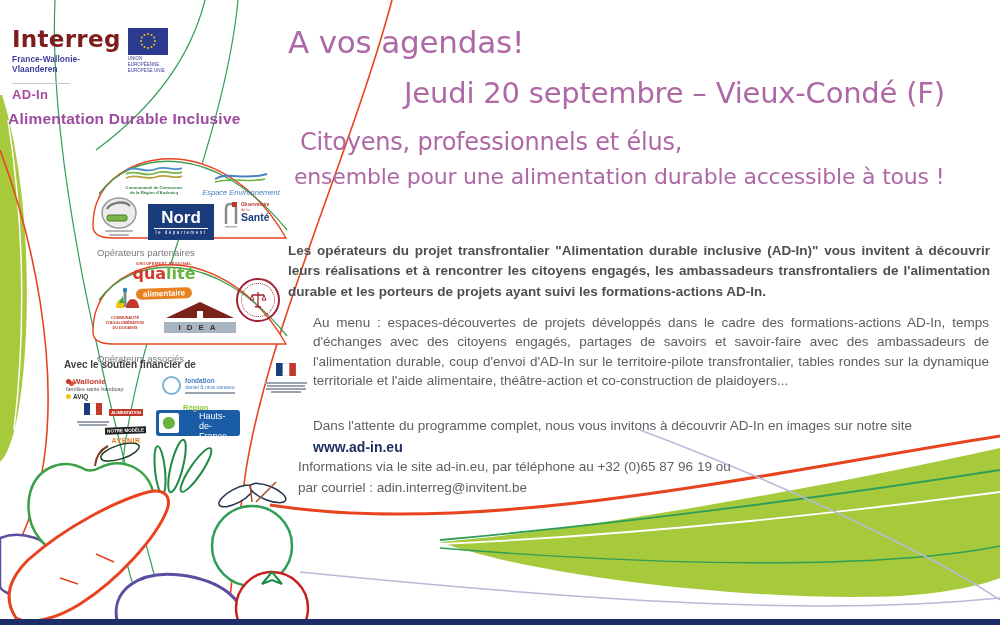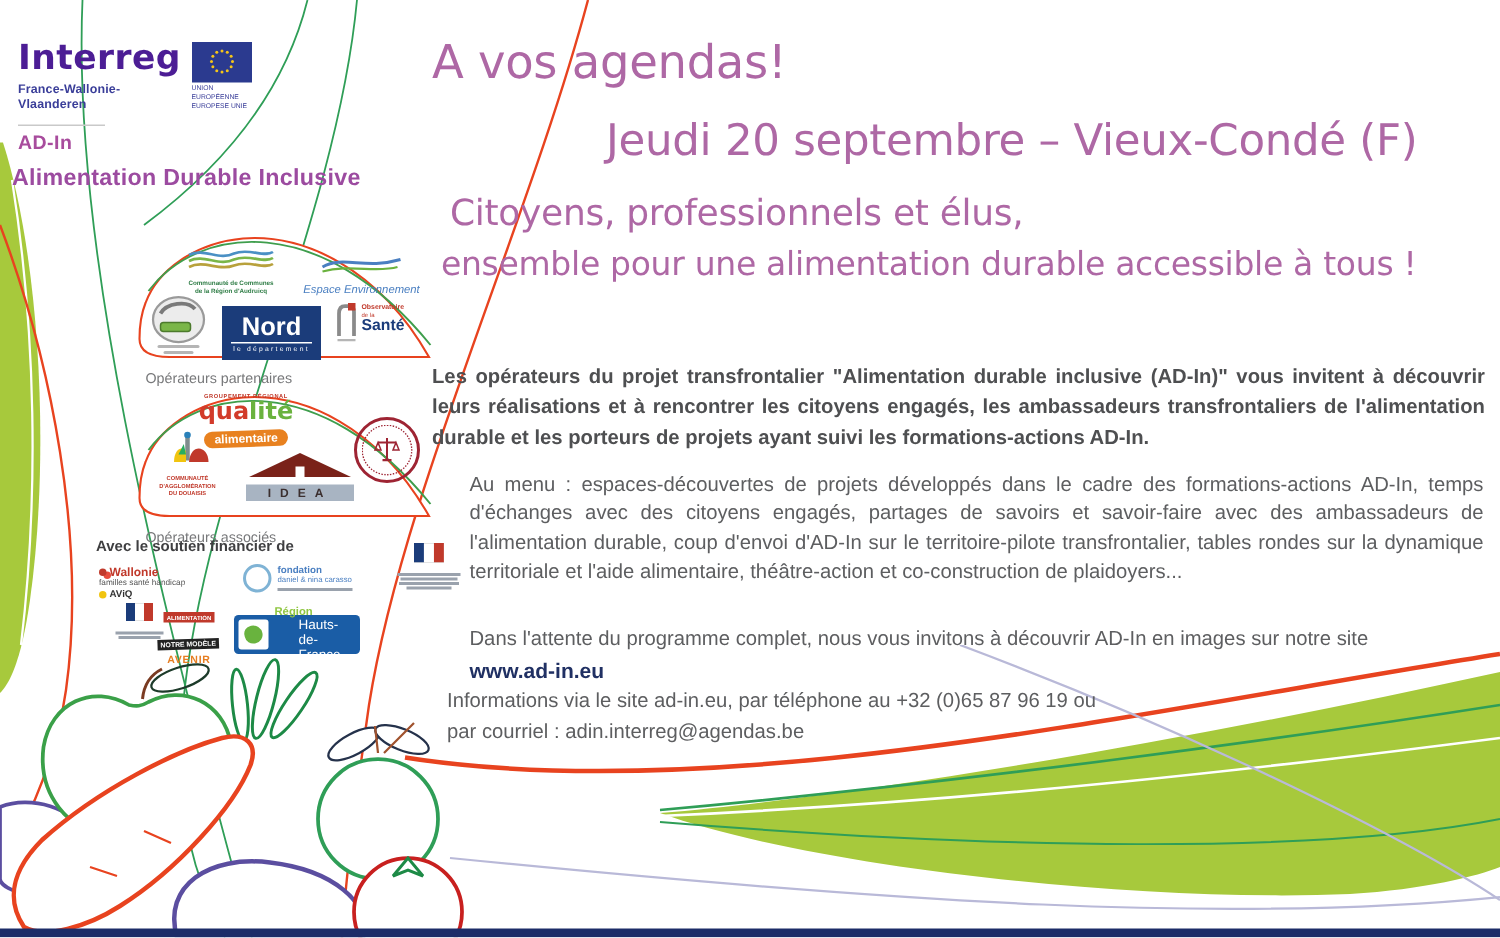--- a/index.html
+++ b/index.html
@@ -5,21 +5,21 @@
   html,body{margin:0;padding:0;background:#ffffff;}
   .canvas{position:relative;width:1000px;height:625px;overflow:hidden;background:#fff;
           font-family:"Liberation Sans",sans-serif;}
   .abs{position:absolute;}
   svg.layer{position:absolute;pointer-events:none;}
 
   
   .interreg{left:12px;top:28px;width:150px;}
   .irow{display:flex;align-items:flex-start;gap:7px;}
   .irword{font-family:"DejaVu Sans",sans-serif;font-weight:bold;font-size:23px;line-height:1;
-          color:#4c1d95;letter-spacing:.3px;}
+          color:#7f1d1d;letter-spacing:.3px;}
   .region{font-size:8.3px;font-weight:bold;color:#3a3e99;margin-top:3px;letter-spacing:.1px;}
   .eu-flag{width:40px;height:27px;background:#2b3a8f;position:relative;flex:0 0 auto;}
   .eu-cap{font-size:4.5px;line-height:1.3;color:#3a3e99;margin-top:1px;}
   .adin-sep{width:58px;border-top:1px solid #c9c9c9;margin-top:9px;}
   .adin{font-weight:bold;font-size:13px;color:#a84c9d;margin-top:3px;letter-spacing:.3px;}
 
   .program-title{left:8px;top:110px;font-weight:bold;font-size:15.5px;color:#9c4ba0;letter-spacing:.2px;}
 
   
   .leafbox{width:200px;height:95px;}
@@ -340,18 +340,18 @@
   <div class="abs hand t4">ensemble pour une alimentation durable accessible à tous !</div>
 
   <div class="abs p1">Les opérateurs du projet transfrontalier "Alimentation durable inclusive (AD-In)" vous invitent à découvrir leurs réalisations et à rencontrer les citoyens engagés, les ambassadeurs transfrontaliers de l'alimentation durable et les porteurs de projets ayant suivi les formations-actions AD-In.</div>
   <div class="abs p2">Au menu : espaces-découvertes de projets développés dans le cadre des formations-actions AD-In, temps d'échanges avec des citoyens engagés, partages de savoirs et savoir-faire avec des ambassadeurs de l'alimentation durable, coup d'envoi d'AD-In sur le territoire-pilote transfrontalier, tables rondes sur la dynamique territoriale et l'aide alimentaire, théâtre-action et co-construction de plaidoyers...</div>
   <div class="abs p3">
     <span>Dans l'attente du programme complet, nous vous invitons à découvrir AD-In en images sur notre site</span>
     <div class="site">www.ad-in.eu</div>
   </div>
   <div class="abs info">
     <div>Informations via le site ad-in.eu, par téléphone au +32 (0)65 87 96 19 ou</div>
-    <div>par courriel : adin.interreg@agendas.be</div>
+    <div>par courriel : adin.interreg@invitent.be</div>
   </div>
 
   <div class="abs navybar"></div>
 
 </div>
 
 </body></html>

